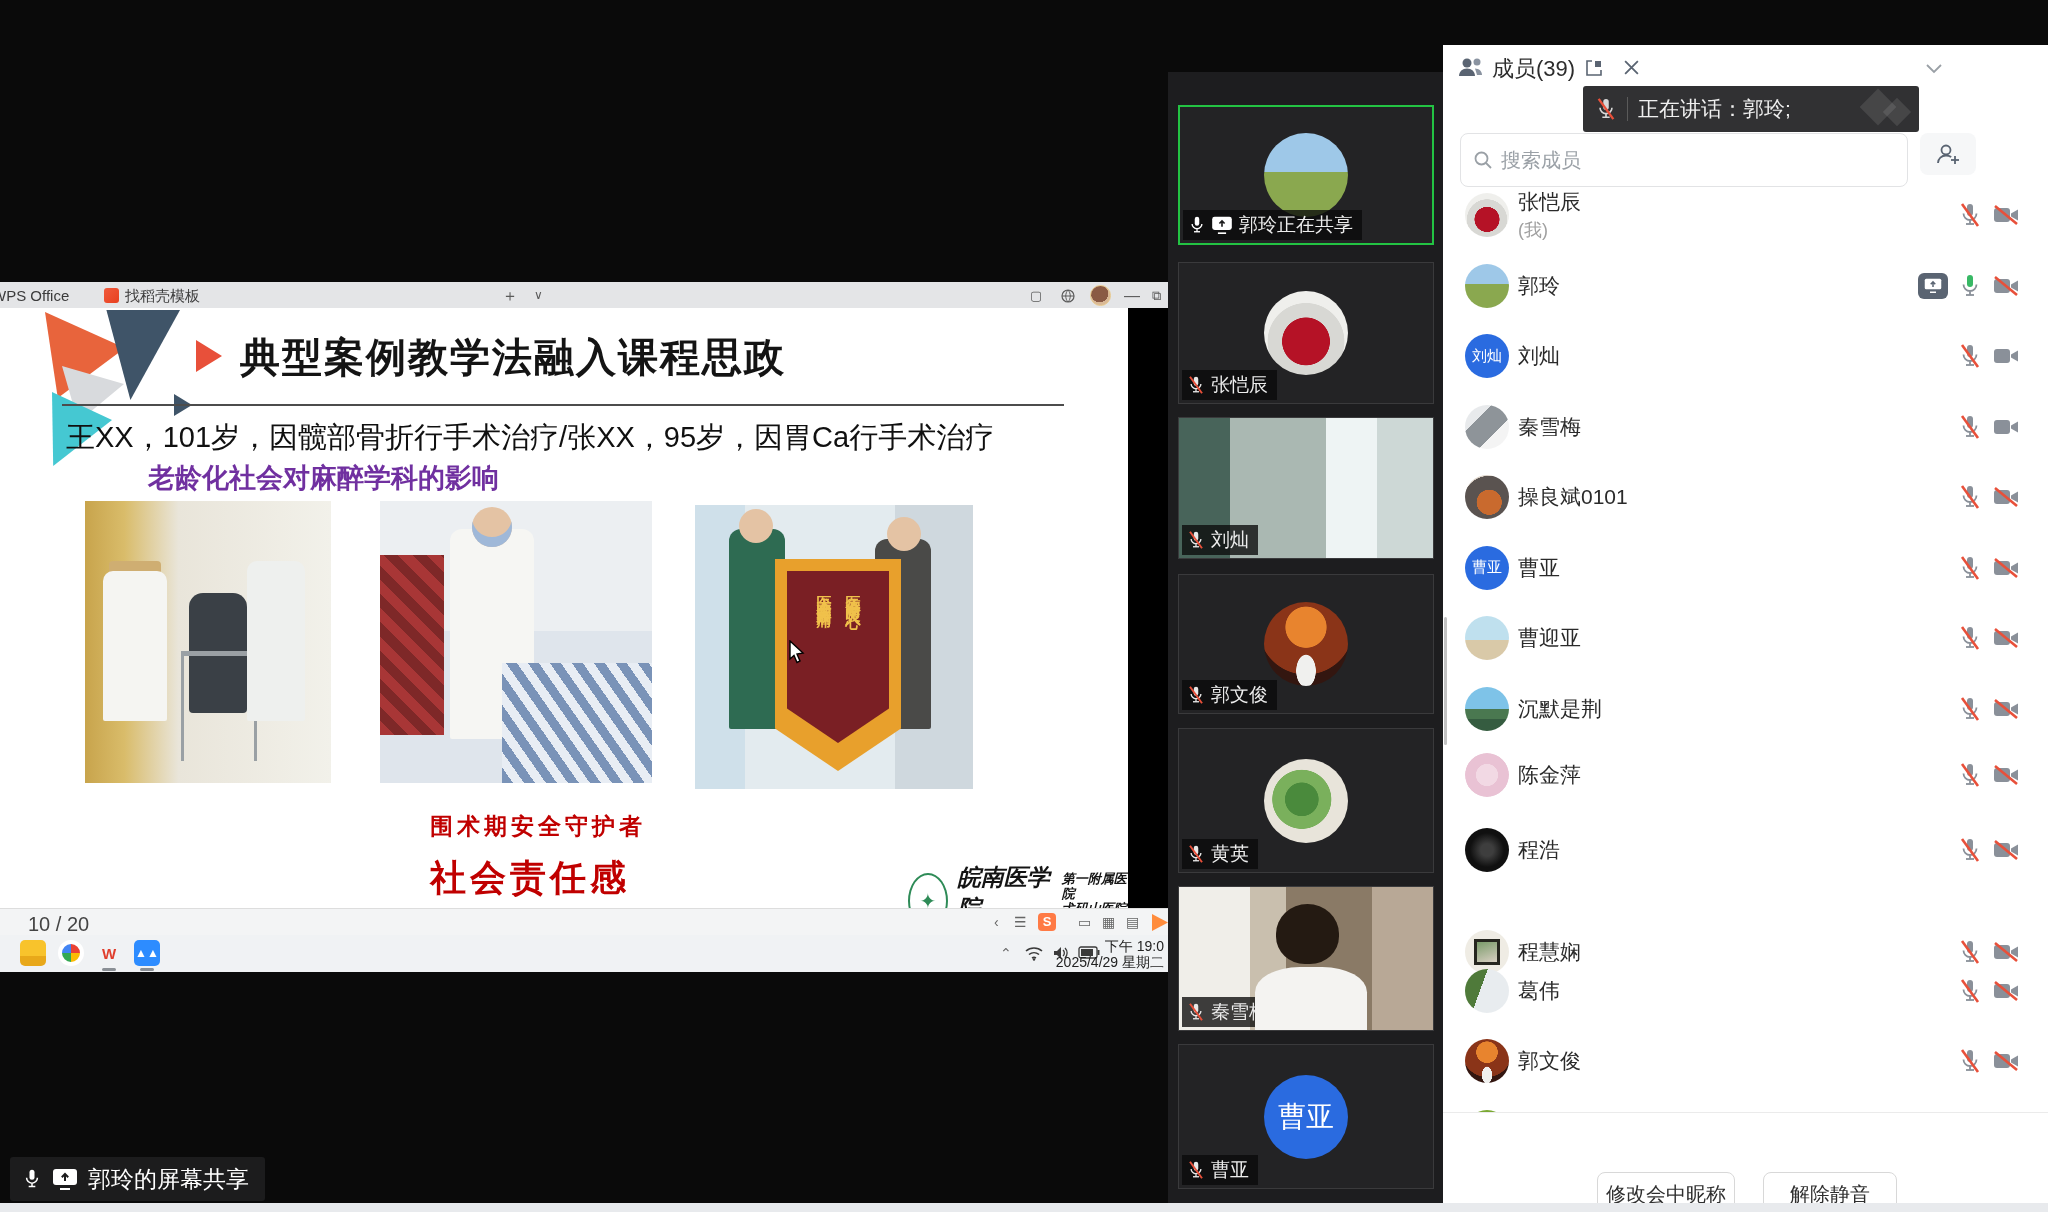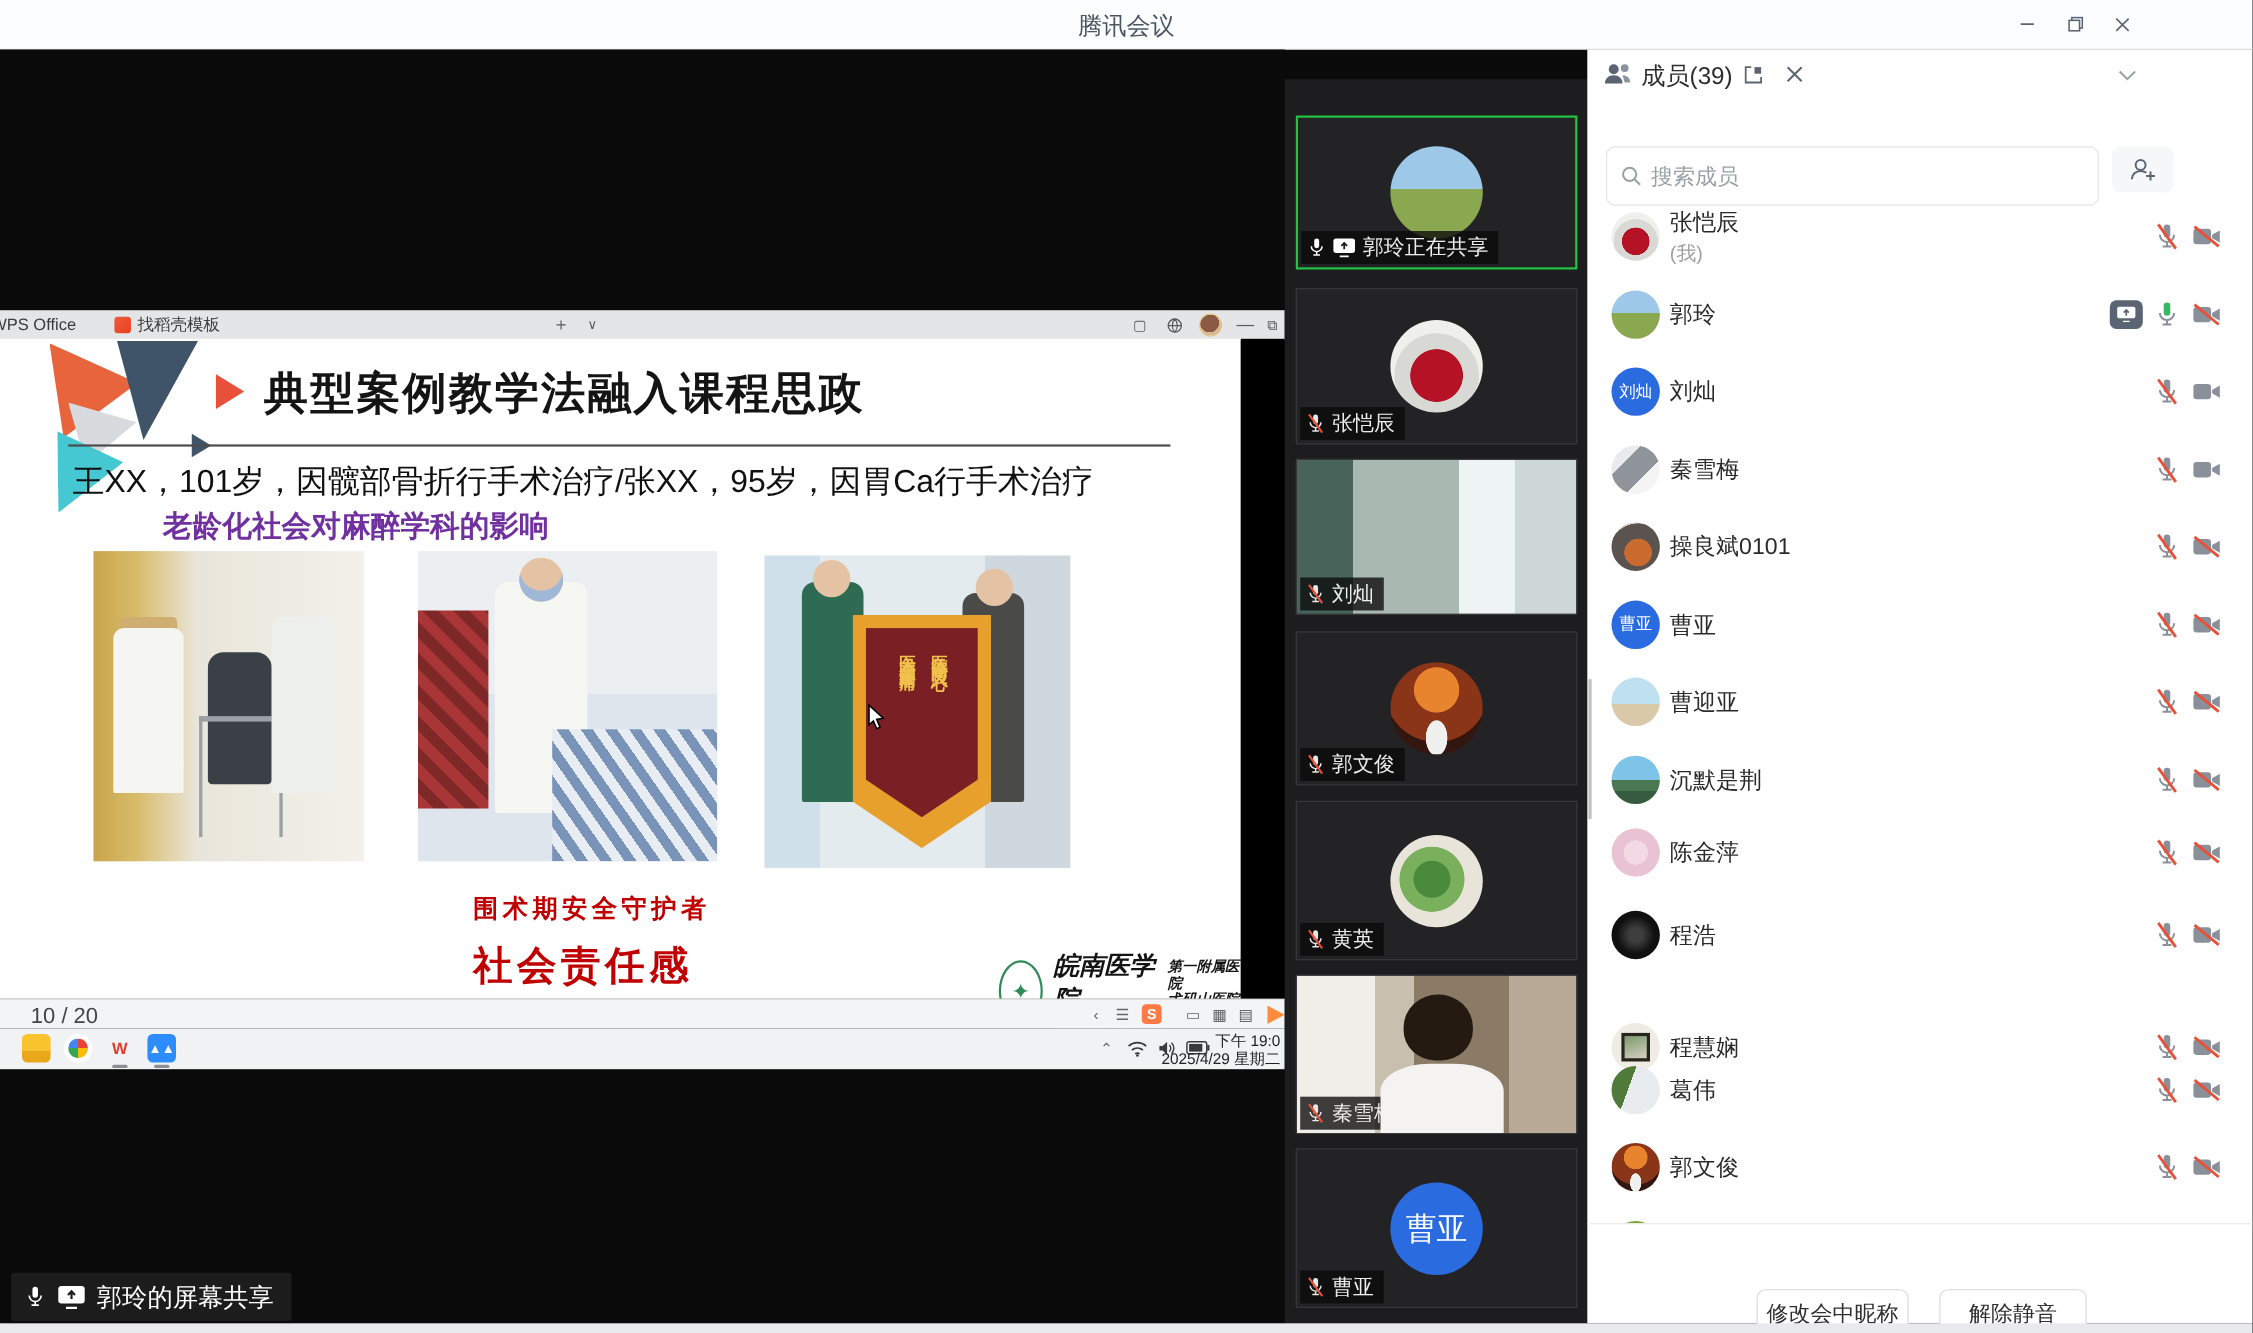--- a/index.html
+++ b/index.html
@@ -142,39 +142,20 @@
   #foot-btn1{left:154px;width:138px;}
   #foot-btn2{left:320px;width:134px;}
 
   #bottom-bar{left:0;top:1203px;width:2048px;height:9px;background:#e8eaed;}
 </style>
 </head>
 <body>
 
 <div id="app">
 
-  <div class="abs" id="titlebar">
-    <div class="abs" id="win-title">腾讯会议</div>
-    <div class="abs winbtn" style="left:1828px">
-      <svg width="16" height="16" viewBox="0 0 16 16">
-          <line x1="2" y1="8" x2="14" y2="8" stroke="#5a6472" stroke-width="1.6"></line>
-        </svg>
-    </div>
-    <div class="abs winbtn" style="left:1872px">
-      <svg width="16" height="16" viewBox="0 0 16 16">
-          <rect x="4.5" y="2" width="9.5" height="9.5" fill="none" stroke="#5a6472" stroke-width="1.4"></rect>
-          <rect x="2" y="4.5" width="9.5" height="9.5" fill="#fcfdfe" stroke="#5a6472" stroke-width="1.4"></rect>
-        </svg>
-    </div>
-    <div class="abs winbtn" style="left:1914px">
-      <svg width="15" height="15" viewBox="0 0 16 16">
-          <path d="M2 2l12 12M14 2L2 14" stroke="#5a6472" stroke-width="1.6"></path>
-        </svg>
-    </div>
-  </div>
 
   <div class="abs" id="stage">
 
     <div class="abs" id="wps-tabbar">
       <div class="abs tab-label" style="left:-8px;top:0">WPS Office</div>
       <div class="abs" style="left:104px;top:0;display:flex;align-items:center;gap:6px;height:27px">
         <span class="doc-icon"></span>
         <span class="tab-label">找稻壳模板</span>
       </div>
       <div class="abs" id="tab-active">
@@ -453,20 +434,33 @@
         <path d="M7 2H2v14h14v-5" fill="none" stroke="#5a6472" stroke-width="1.6"></path>
         <rect x="10" y="2" width="6" height="6" fill="#5a6472"></rect>
       </svg>
     <svg class="abs" style="left:180px;top:14px" width="17" height="17" viewBox="0 0 16 16">
         <path d="M2 2l12 12M14 2L2 14" stroke="#5a6472" stroke-width="1.7"></path>
       </svg>
     <svg class="abs" style="left:482px;top:18px" width="18" height="12" viewBox="0 0 18 12">
         <path d="M2 2l7 7 7-7" fill="none" stroke="#9aa0a6" stroke-width="1.8"></path>
       </svg>
 
+    <div class="abs" id="toast">
+      <svg width="22" height="24" viewBox="0 0 24 26">
+          <rect x="9" y="2" width="6" height="12" rx="3" fill="#d8d8d8"></rect>
+          <path d="M5.5 11.5a6.5 6.5 0 0 0 13 0" fill="none" stroke="#d8d8d8" stroke-width="1.8"></path>
+          <line x1="12" y1="18.5" x2="12" y2="22" stroke="#d8d8d8" stroke-width="1.8"></line>
+          <line x1="8" y1="22" x2="16" y2="22" stroke="#d8d8d8" stroke-width="1.8"></line>
+          <line x1="4" y1="2" x2="20" y2="24" stroke="#e8503a" stroke-width="2.6"></line>
+        </svg>
+      <div id="toast-div"></div>
+      <div id="toast-text">正在讲话：郭玲;</div>
+      <div class="wm" style="right:28px;top:8px"></div>
+      <div class="wm" style="right:12px;top:16px;width:20px;height:20px"></div>
+    </div>
 
     <div class="abs" id="search-box">
       <svg width="20" height="20" viewBox="0 0 20 20">
           <circle cx="8.5" cy="8.5" r="6" fill="none" stroke="#9aa0a6" stroke-width="1.8"></circle>
           <line x1="13" y1="13" x2="18" y2="18" stroke="#9aa0a6" stroke-width="1.8"></line>
         </svg>
       <span id="search-ph">搜索成员</span>
     </div>
     <div class="abs" id="add-btn">
       <svg width="26" height="24" viewBox="0 0 26 24">

